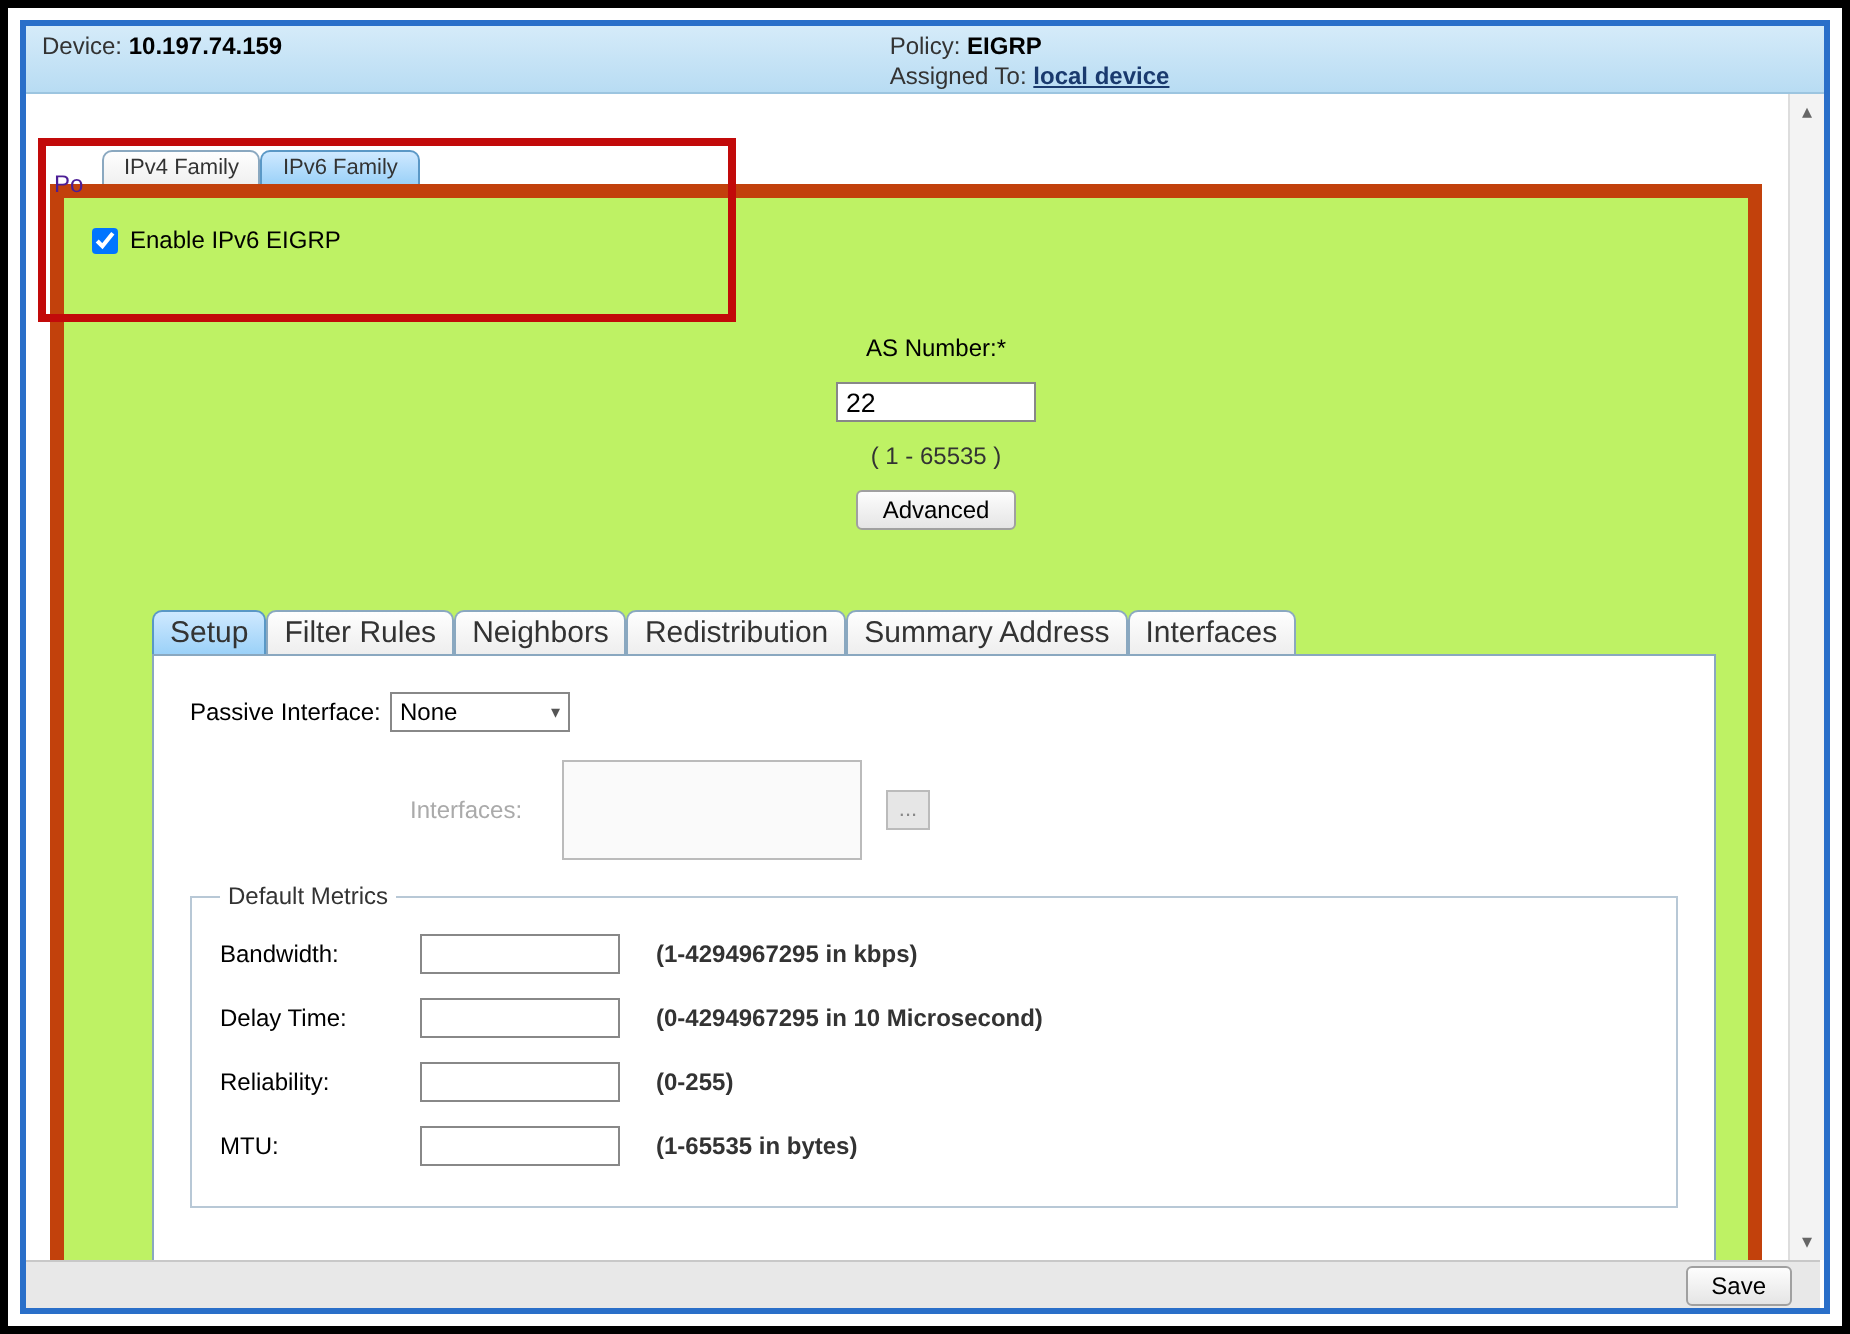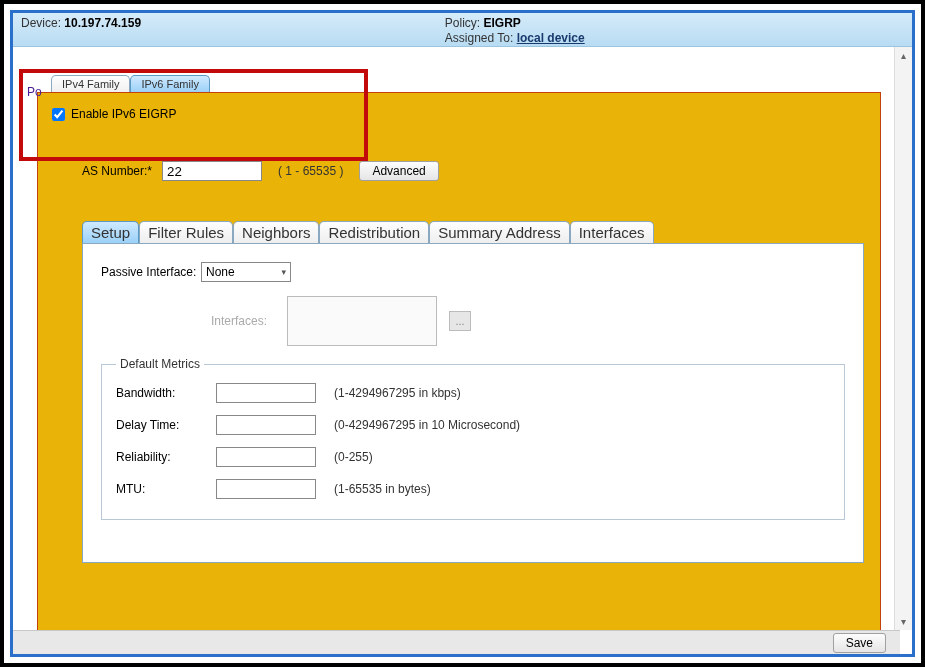--- a/index.html
+++ b/index.html
@@ -61,21 +61,21 @@
   flex-direction: column;
   align-items: center;
   justify-content: space-between;
   padding: 3px 0;
   color: #666;
   font-size: 10px;
 }
 .vscroll .arrow { cursor: pointer; user-select: none; }
 .footer-bar {
   position: absolute;
-  left: 0; right: 12px; bottom: 0;
+  left: 0; right: 2px; bottom: 0;
   height: 24px;
   background: #e8e8e8;
   border-top: 1px solid #c8c8c8;
   display: flex;
   align-items: center;
   justify-content: flex-end;
   padding-right: 14px;
 }
 .btn {
   background: linear-gradient(#fdfdfd, #e5e5e5);
@@ -114,41 +114,42 @@
   cursor: pointer;
   font-size: 11px;
   color: #333;
 }
 .tab.active {
   background: linear-gradient(#cfe9ff,#9bd1f8);
   border-color: #5a98c6;
 }
 
 .family-panel {
-  border: 1px solid #c2410c;
-  margin-left: 14px;
+  border: 7px solid #c2410c;
+  margin-left: 2px;
   margin-right: 3px;
   min-height: 550px;
   padding: 14px 14px 14px 14px;
-  background: #eab308;
+  background: #bef264;
 }
 .enable-row {
   display: flex;
   align-items: center;
   margin-bottom: 40px;
 }
 .enable-row input[type=checkbox] {
   margin-right: 6px;
 }
 .asn-row {
   display: flex;
   align-items: center;
   margin-left: 30px;
   margin-bottom: 40px;
   gap: 10px;
+  flex-direction: column;
 }
 .asn-row input[type=text] {
   width: 100px;
   height: 20px;
   padding: 0 4px;
   border: 1px solid #888;
 }
 .hint { color: #333; margin-left: 6px; margin-right: 6px; }
 
 .inner-tabs {
@@ -237,21 +238,21 @@
   margin-bottom: 12px;
 }
 .metric-row .mlabel { width: 100px; }
 .metric-row input[type=text] {
   width: 100px;
   height: 20px;
   border: 1px solid #888;
   padding: 0 4px;
   margin-right: 18px;
 }
-.metric-row .mhint { color: #333; }
+.metric-row .mhint { color: #333; font-weight: bold; }
 .policy-truncated {
   position: absolute;
   top: 38px;
   left: 14px;
   color: #4c1d95;
   font-size: 12px;
   z-index: 60;
 }
 </style>
 </head>

